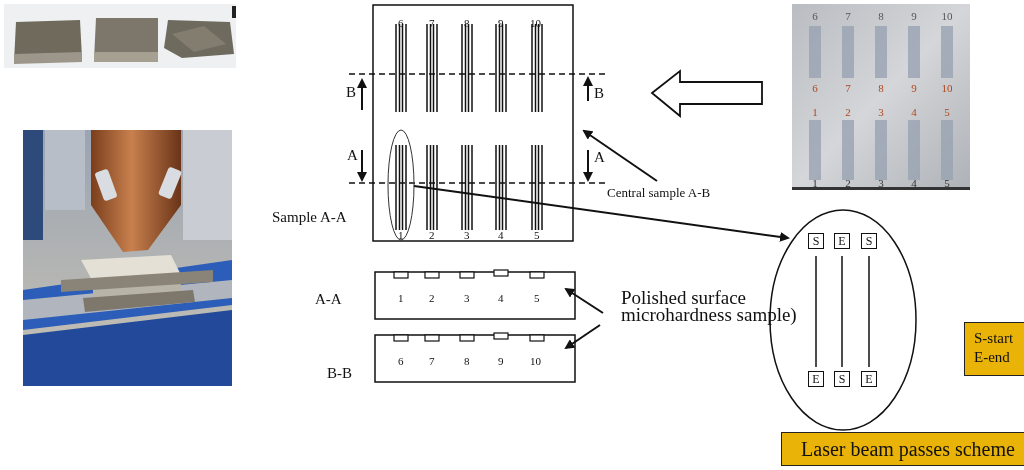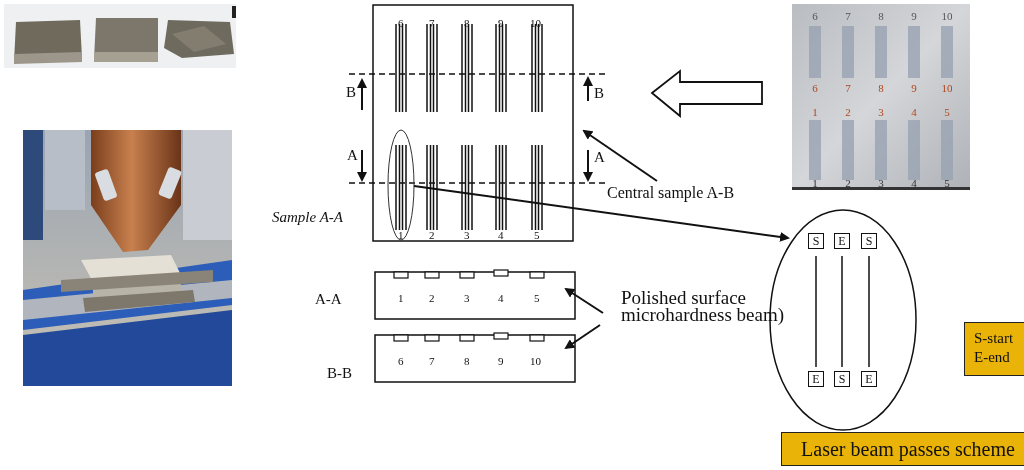--- a/index.html
+++ b/index.html
@@ -232,43 +232,43 @@
     <span class="lbl" style="left: 429px; top: 226px; font-size: 11px;">2</span>
     <span class="lbl" style="left: 464px; top: 226px; font-size: 11px;">3</span>
     <span class="lbl" style="left: 498px; top: 226px; font-size: 11px;">4</span>
     <span class="lbl" style="left: 534px; top: 226px; font-size: 11px;">5</span>
   </div>
 
 <span class="lbl" style="left:346px; top:83px;">B</span>
 <span class="lbl" style="left:347px; top:146px;">A</span>
 <span class="lbl" style="left:594px; top:84px;">B</span>
 <span class="lbl" style="left:594px; top:148px;">A</span>
-<span class="lbl" style="left:272px; top:208px;font-style:italic;">Sample A-A</span>
-<span class="lbl" style="left:607px; top:184px; font-size:16px;">Central sample A-B</span>
+<span class="lbl" style="left:272px; top:208px;">Sample A-A</span>
+<span class="lbl" style="left:607px; top:184px; font-size:13px;">Central sample A-B</span>
 
 <span class="lbl" style="left:315px; top:290px;">A-A</span>
 <span class="lbl" style="left:327px; top:352px;margin-top:12px;">B-B</span>
 <div id="aa-nums">
     <span class="lbl" style="left: 398px; top: 289px; font-size: 11px;">1</span>
     <span class="lbl" style="left: 429px; top: 289px; font-size: 11px;">2</span>
     <span class="lbl" style="left: 464px; top: 289px; font-size: 11px;">3</span>
     <span class="lbl" style="left: 498px; top: 289px; font-size: 11px;">4</span>
     <span class="lbl" style="left: 534px; top: 289px; font-size: 11px;">5</span>
   </div>
 <div id="bb-nums">
     <span class="lbl" style="left: 398px; top: 352px; font-size: 11px;">6</span>
     <span class="lbl" style="left: 429px; top: 352px; font-size: 11px;">7</span>
     <span class="lbl" style="left: 464px; top: 352px; font-size: 11px;">8</span>
     <span class="lbl" style="left: 498px; top: 352px; font-size: 11px;">9</span>
     <span class="lbl" style="left: 530px; top: 352px; font-size: 11px;">10</span>
   </div>
 
 <div class="abs" style="left:621px; top:289px; font-size:19px; line-height:17px;">
   <div>Polished surface</div>
-  <div>microhardness beam)</div>
+  <div>microhardness sample)</div>
 </div>
 
 <div id="scheme-top">
     <div style="position: absolute; left: 808px; top: 233px; width: 16px; height: 16px; border: 1.5px solid rgb(17, 17, 17); box-sizing: border-box; font-size: 12px; line-height: 14px; text-align: center; background: rgb(255, 255, 255);">S</div>
     <div style="position: absolute; left: 834px; top: 233px; width: 16px; height: 16px; border: 1.5px solid rgb(17, 17, 17); box-sizing: border-box; font-size: 12px; line-height: 14px; text-align: center; background: rgb(255, 255, 255);">E</div>
     <div style="position: absolute; left: 861px; top: 233px; width: 16px; height: 16px; border: 1.5px solid rgb(17, 17, 17); box-sizing: border-box; font-size: 12px; line-height: 14px; text-align: center; background: rgb(255, 255, 255);">S</div>
   </div>
 <div id="scheme-bottom">
     <div style="position: absolute; left: 808px; top: 371px; width: 16px; height: 16px; border: 1.5px solid rgb(17, 17, 17); box-sizing: border-box; font-size: 12px; line-height: 14px; text-align: center; background: rgb(255, 255, 255);">E</div>
     <div style="position: absolute; left: 834px; top: 371px; width: 16px; height: 16px; border: 1.5px solid rgb(17, 17, 17); box-sizing: border-box; font-size: 12px; line-height: 14px; text-align: center; background: rgb(255, 255, 255);">S</div>

